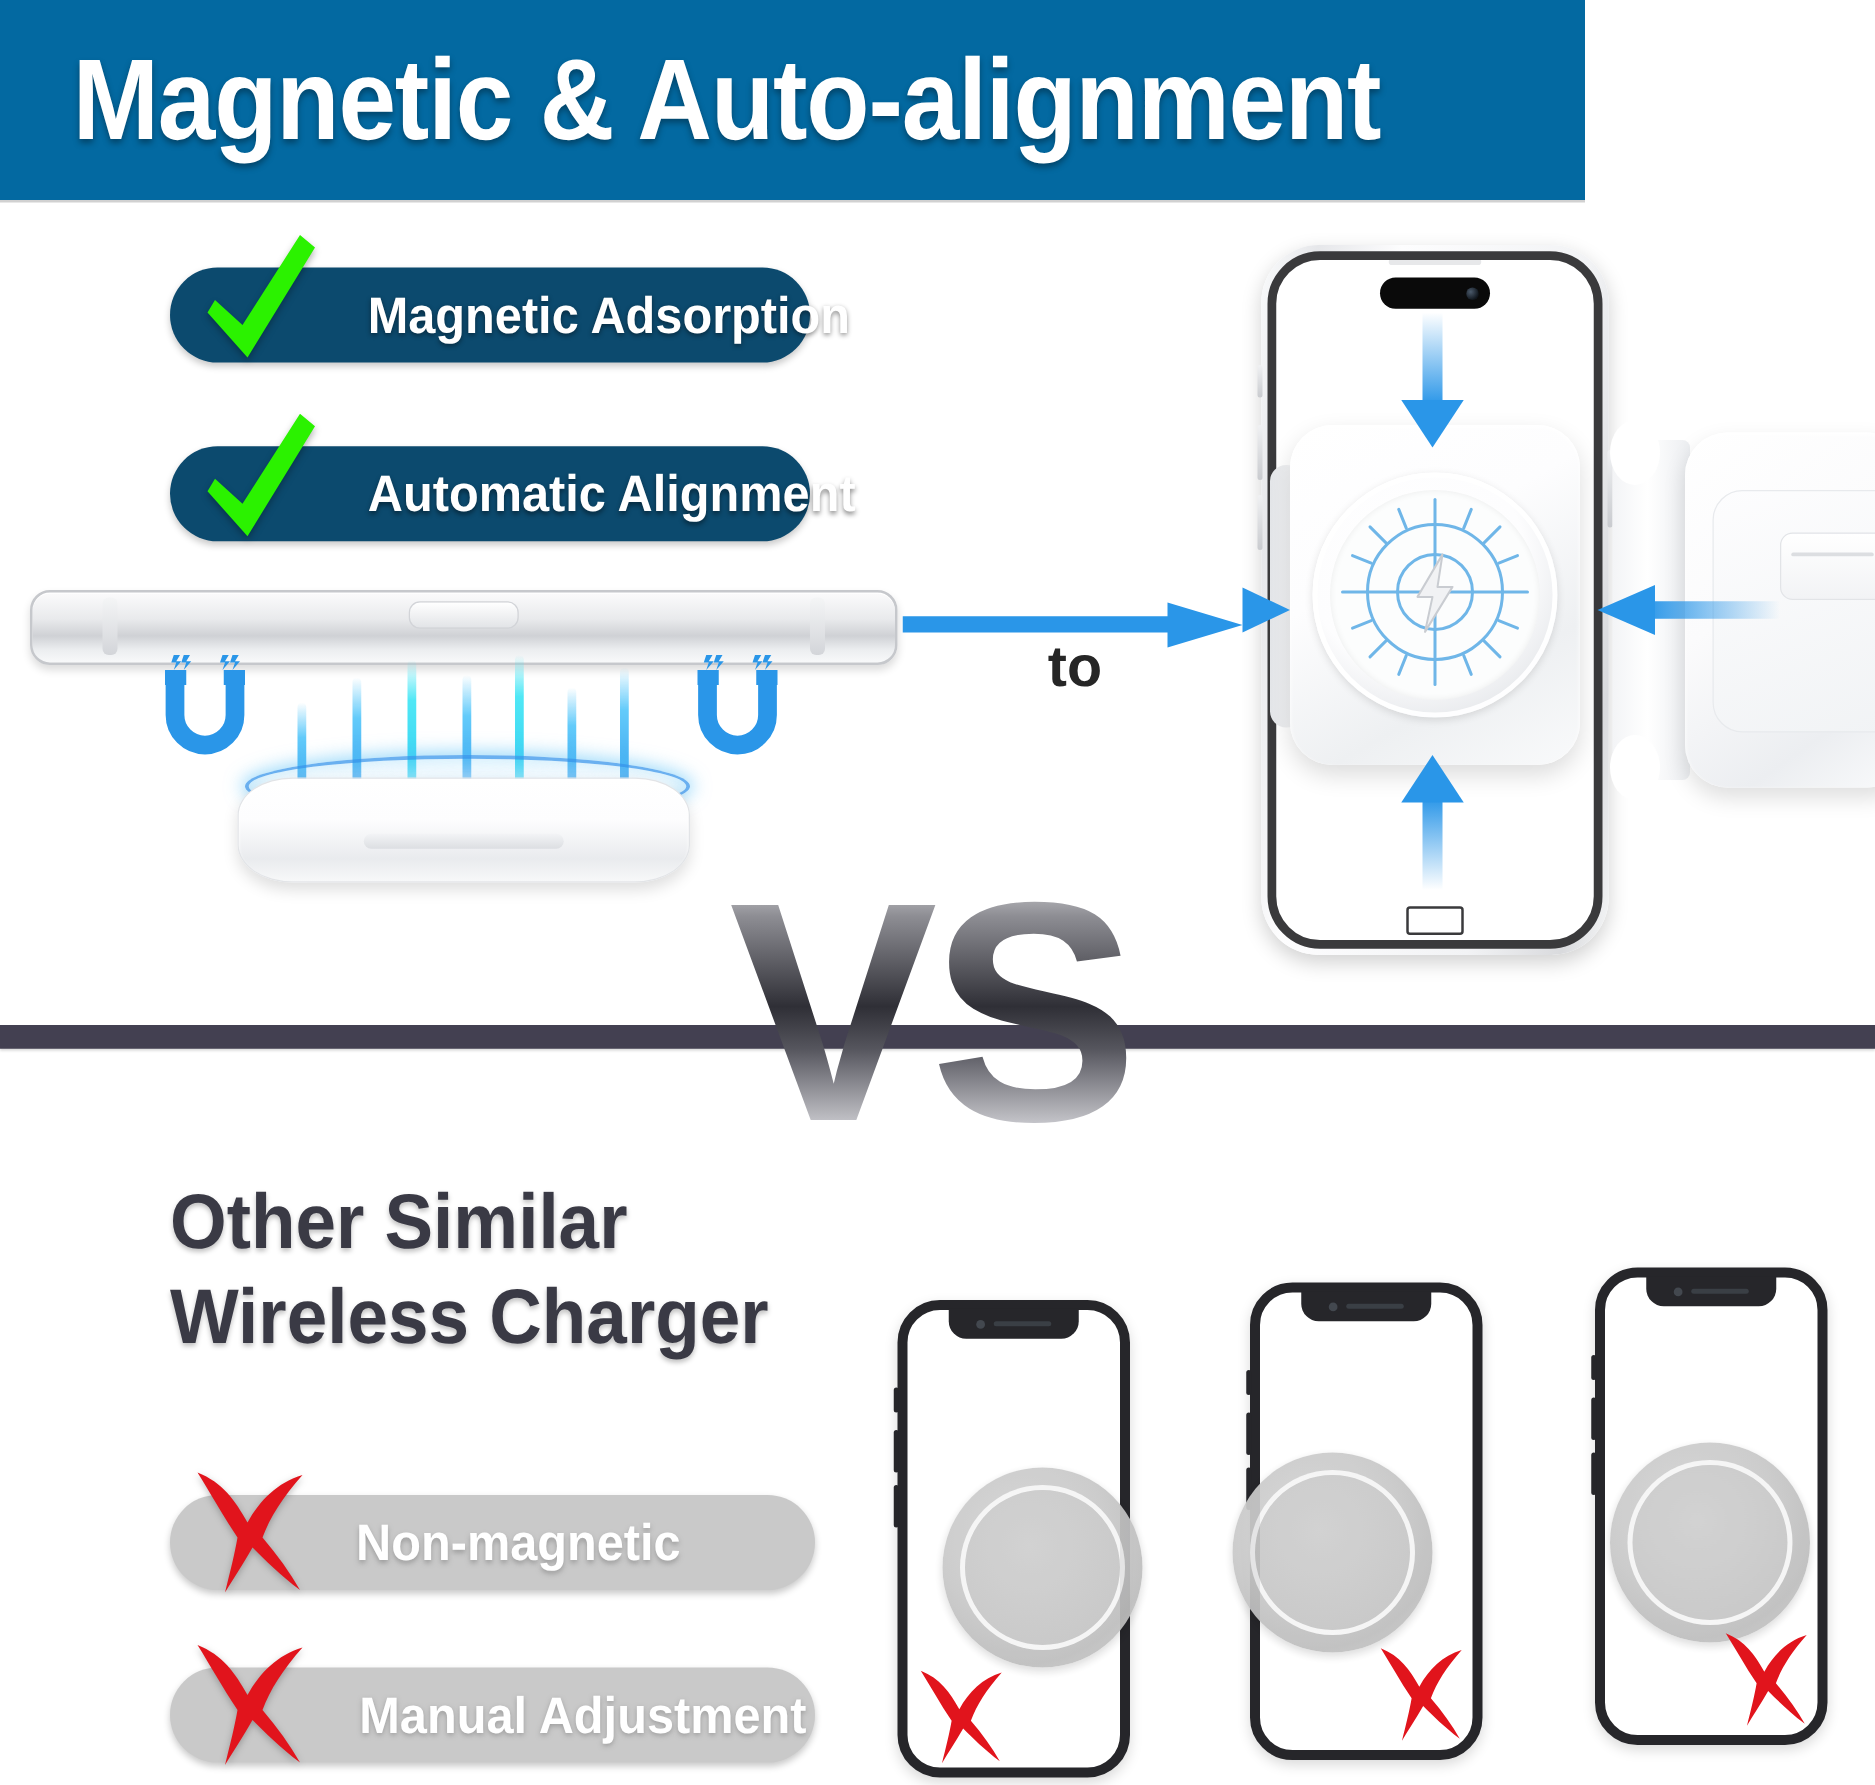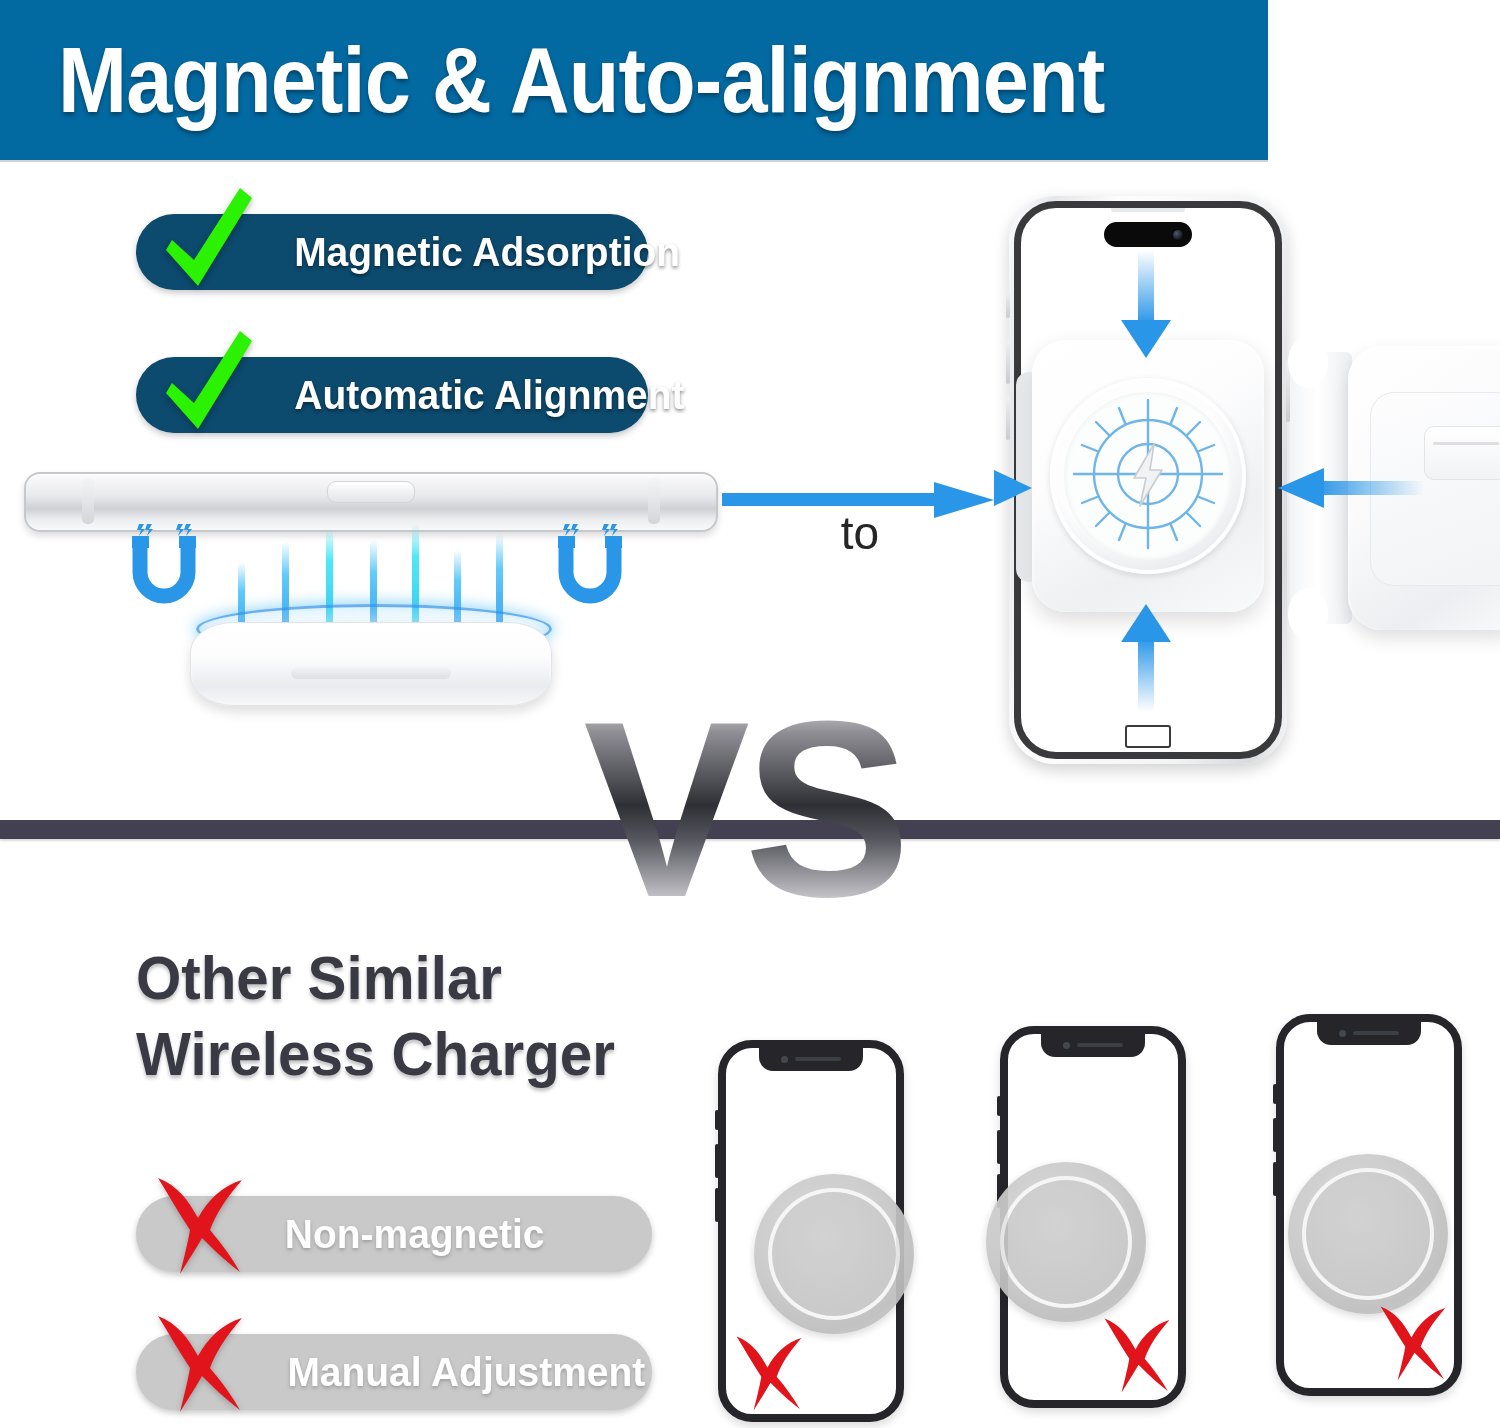--- a/index.html
+++ b/index.html
@@ -133,21 +133,21 @@
   .beam{
     position:absolute;bottom:0;width:7px;border-radius:4px;
     background:linear-gradient(180deg, rgba(150,225,255,0) 0%, rgba(90,200,250,.95) 22%, rgba(40,150,235,.95) 70%, rgba(40,150,235,.25) 100%);
     filter:blur(.4px);
   }
 
   
   .to-arrow{position:absolute;left:722px;top:480px;width:272px;height:40px;}
   .to-label{
     position:absolute;left:800px;top:510px;width:120px;text-align:center;
-    color:#262626;font-size:46px;font-weight:400;line-height:1;
+    color:#262626;font-size:46px;font-weight:700;line-height:1;
   }
 
   
   .pro-phone{
     position:absolute;left:1009px;top:196px;width:278px;height:568px;
     border-radius:46px;
     background:linear-gradient(100deg,#fafbfc 0%,#e6e7ea 12%,#fdfdfe 30%,#f2f3f5 70%,#d9dadd 90%,#f6f7f8 100%);
     padding:5px;box-sizing:border-box;
     box-shadow:0 6px 16px rgba(0,0,0,.18);
     z-index:2;

